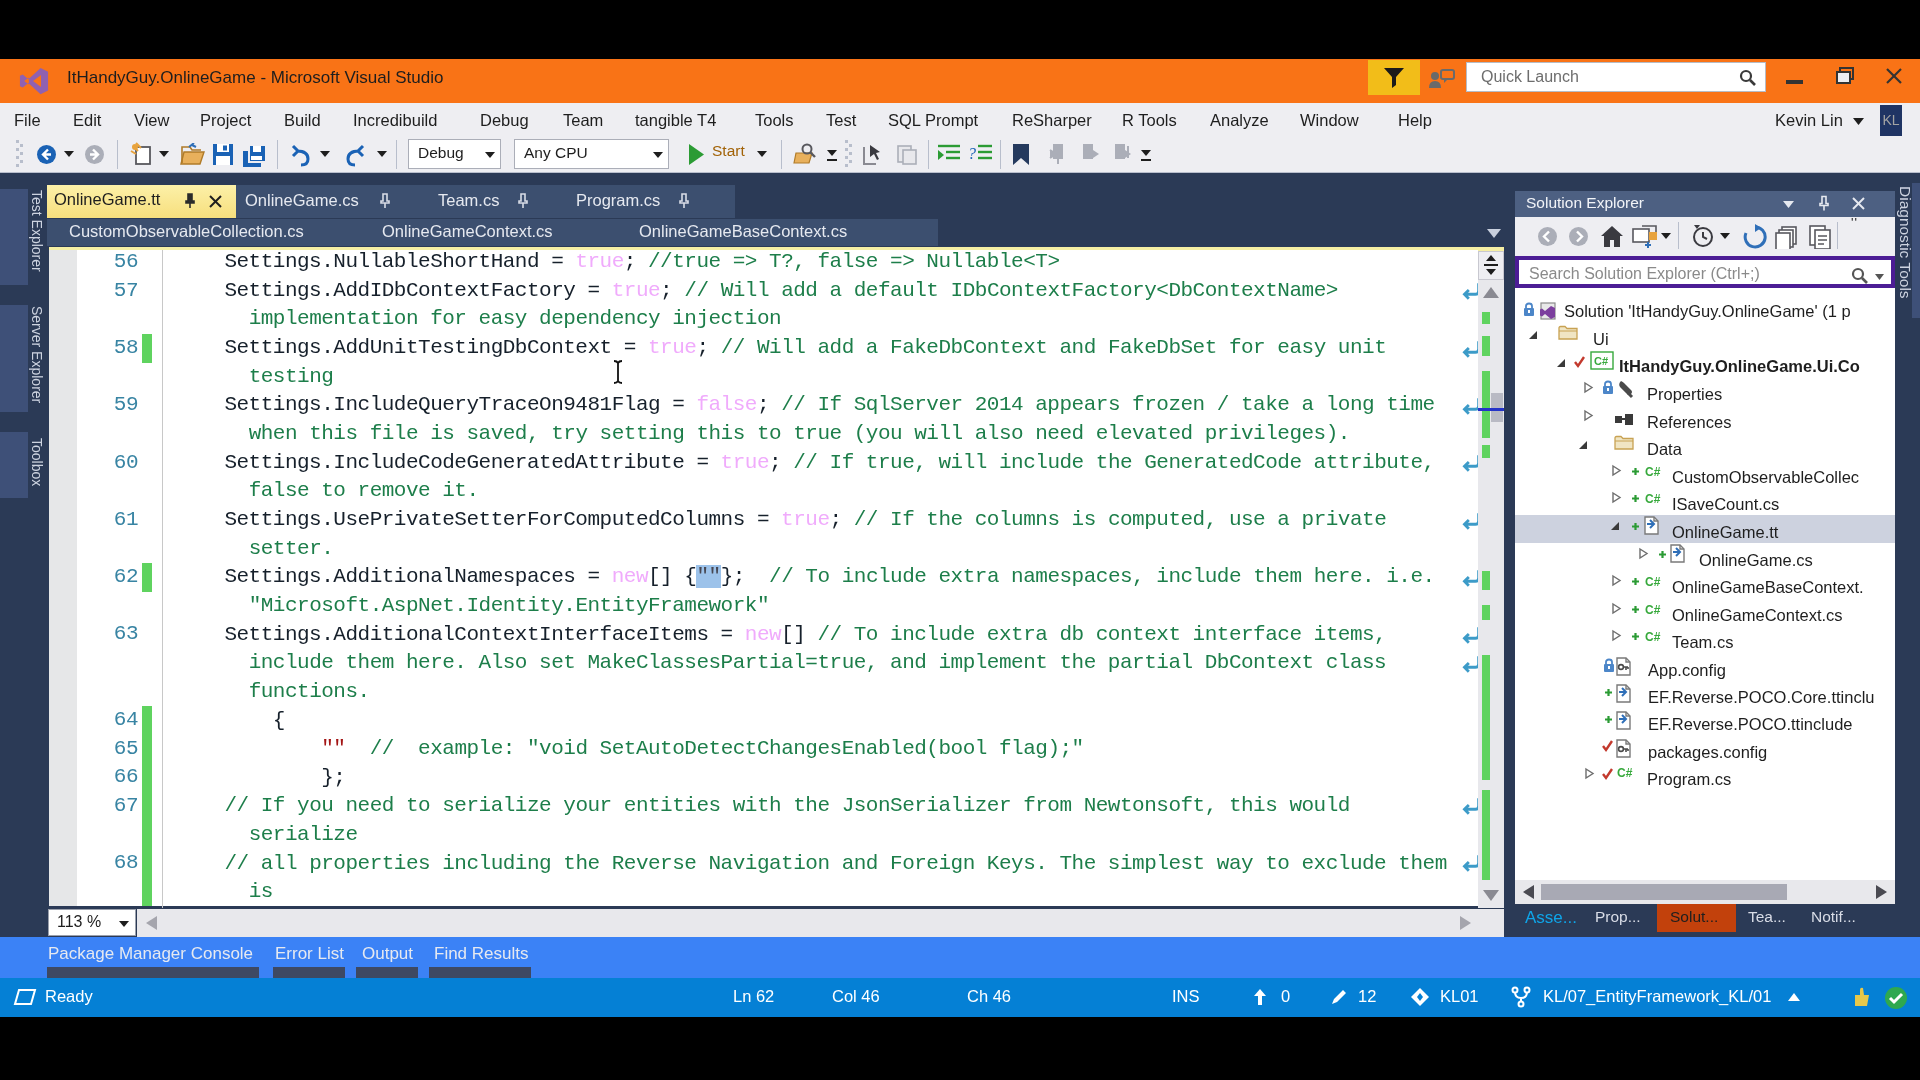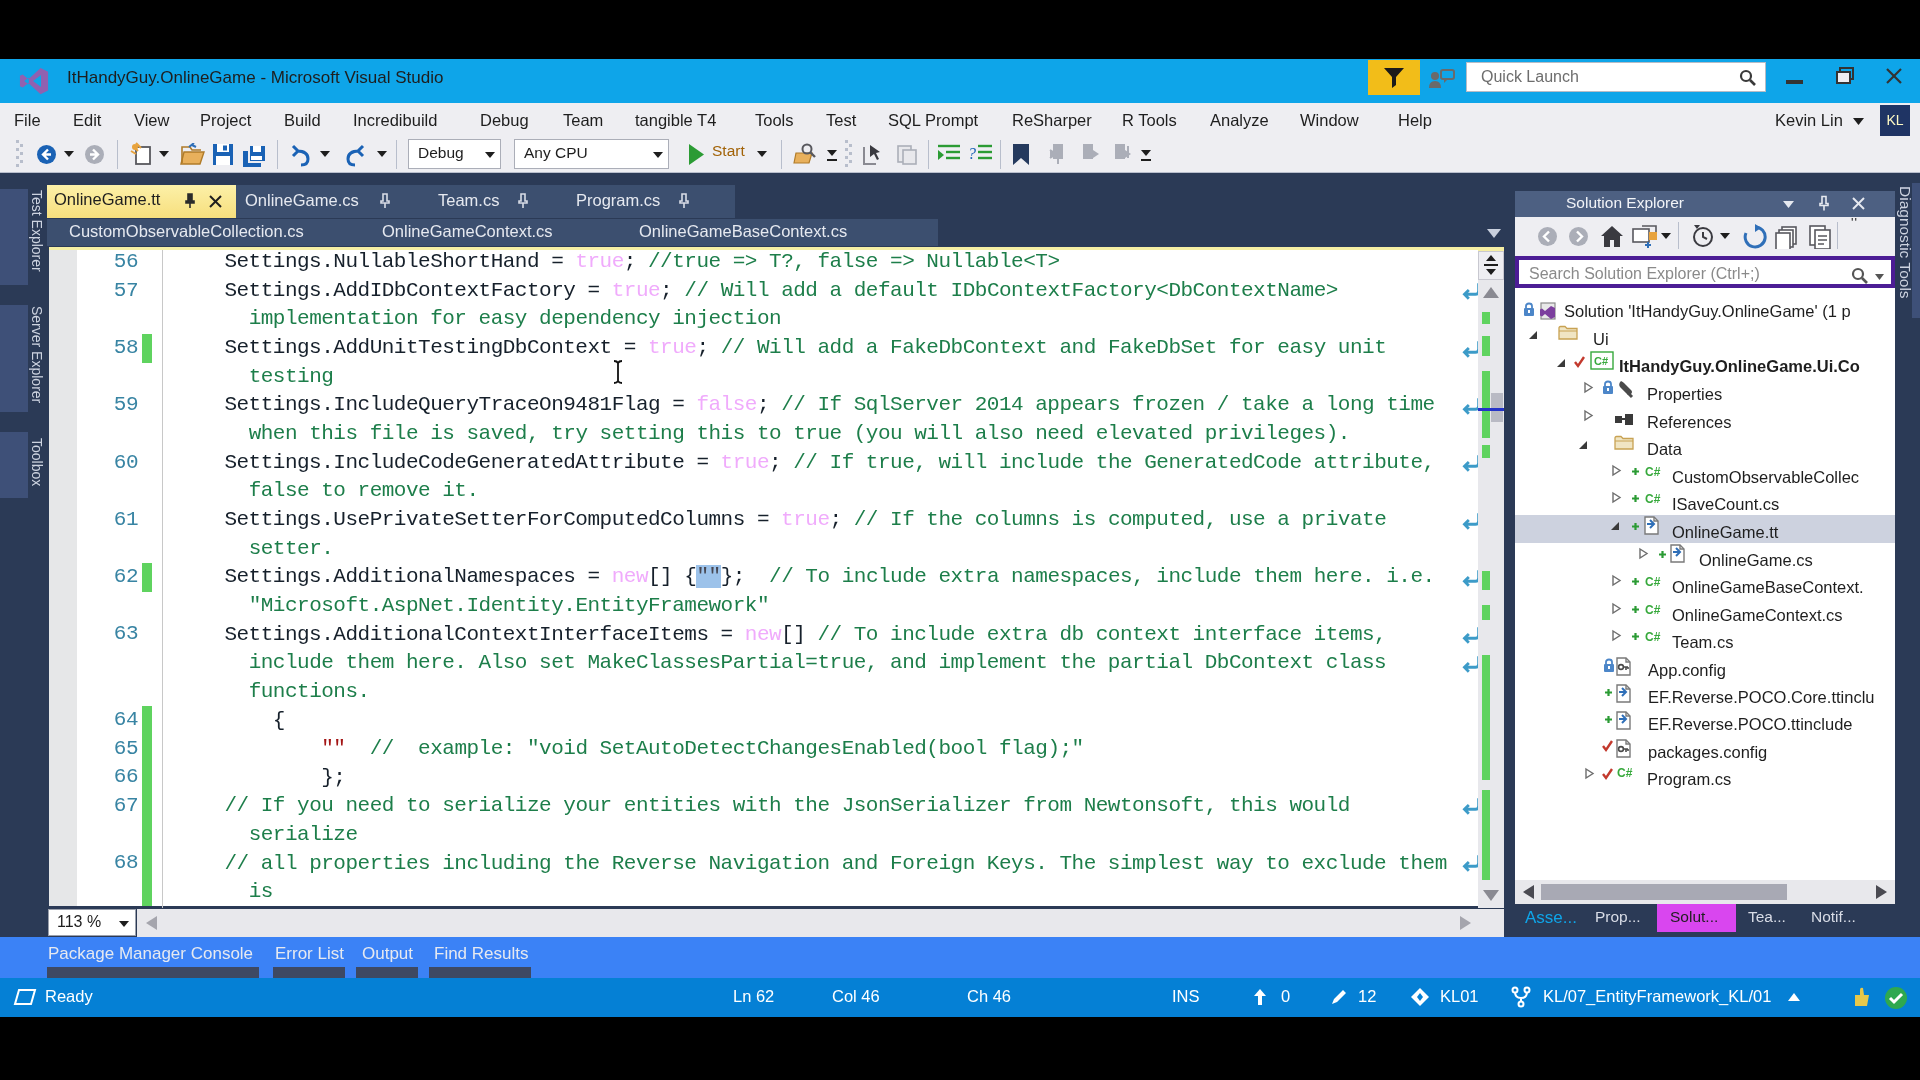--- a/index.html
+++ b/index.html
@@ -1,20 +1,20 @@
 <!DOCTYPE html>
 <html><head>
 <meta charset="utf-8">
 <style>
   * { margin:0; padding:0; box-sizing:border-box; }
   html,body { width:1920px; height:1080px; background:#000; overflow:hidden; }
   body { font-family:"Liberation Sans", sans-serif; position:relative; }
   .abs { position:absolute; }
   
-  #titlebar { left:0; top:59px; width:1920px; height:44px; background:#0ea5e9; }
+  #titlebar { left:0; top:59px; width:1920px; height:44px; background:#f97316; }
   #menubar  { left:0; top:103px; width:1920px; height:33px; background:#EEEEF2; color:#1E1E1E; font-size:16.5px; }
   #toolbar  { left:0; top:136px; width:1920px; height:37px; background:#EEEEF2; border-bottom:1px solid #B8BECC; }
   #mainarea { left:0; top:173px; width:1920px; height:764px; background:#2B3A56; }
   #bottombar{ left:0; top:937px; width:1920px; height:41px; background:#3b82f6; }
   #statusbar{ left:0; top:978px; width:1920px; height:39px; background:#0580D5; color:#FFF; font-size:16.5px; }
   .menuitem { position:absolute; top:8px; }
   
   .tabtxt { color:#E6E9F0; font-size:16.5px; }
   
   #code { position:absolute; left:176px; top:248px; font-family:"Liberation Mono", monospace; font-size:21px; letter-spacing:-0.5px; line-height:28.66px; color:#16202B; white-space:pre; }
@@ -83,21 +83,21 @@
   <span class="menuitem" style="left:888px;">SQL Prompt</span>
   <span class="menuitem" style="left:1012px;">ReSharper</span>
   <span class="menuitem" style="left:1122px;">R Tools</span>
   <span class="menuitem" style="left:1210px;">Analyze</span>
   <span class="menuitem" style="left:1300px;">Window</span>
   <span class="menuitem" style="left:1398px;">Help</span>
   <span class="menuitem" style="left:1775px;">Kevin Lin</span>
   <svg class="abs" style="left:1853px;top:15px" width="11" height="7" viewBox="0 0 11 7">
       <path fill="#1E1E1E" d="M0 0 L11 0 L5.5 7Z"></path>
     </svg>
-  <div class="abs" style="left:1880px;top:2px;width:30px;height:31px;background:#1F3464;color:#fef9c3;font-size:14px;text-align:center;line-height:31px;">KL</div>
+  <div class="abs" style="left:1880px;top:2px;width:22px;height:31px;background:#1F3464;color:#a3a3a3;font-size:14px;text-align:center;line-height:31px;">KL</div>
 </div>
 
 <div class="abs" id="toolbar">
   <svg class="abs" style="left:16px;top:4px" width="8" height="28" viewBox="0 0 8 28">
       <g fill="#B8BECC">
         <rect x="0" y="0" width="3" height="3"></rect>
         <rect x="4" y="4" width="3" height="3"></rect>
         <rect x="0" y="8" width="3" height="3"></rect>
         <rect x="4" y="12" width="3" height="3"></rect>
         <rect x="0" y="16" width="3" height="3"></rect>
@@ -419,21 +419,21 @@
 <svg class="abs" style="left:146px;top:916px" width="11" height="14" viewBox="0 0 11 14">
     <path fill="#A5A5AD" d="M11 0 L0 7 L11 14Z"></path>
   </svg>
 <svg class="abs" style="left:1460px;top:916px" width="11" height="14" viewBox="0 0 11 14">
     <path fill="#A5A5AD" d="M0 0 L11 7 L0 14Z"></path>
   </svg>
 
 <div class="abs" id="solx">
 
   <div class="abs" style="left:0;top:0;width:380px;height:26px;background:#4D6082;color:#F2F4F8;font-size:15.5px;">
-      <span class="abs" style="left:11px;top:3px;margin-left:40px;">Solution Explorer</span>
+      <span class="abs" style="left:11px;top:3px;">Solution Explorer</span>
     <svg class="abs" style="left:268px;top:10px" width="11" height="7" viewBox="0 0 11 7">
         <path fill="#E6E9F0" d="M0 0 L11 0 L5.5 7Z"></path>
       </svg>
     <svg class="abs" style="left:302px;top:4px" width="14" height="17" viewBox="0 0 14 16">
         <g stroke="#E6E9F0" stroke-width="1.6" fill="none">
           <path d="M5 1 L9 1 L9 8 L11 8 L11 10 L3 10 L3 8 L5 8 Z"></path>
           <line x1="7" y1="10" x2="7" y2="15"></line>
         </g>
       </svg>
     <svg class="abs" style="left:337px;top:6px" width="13" height="13" viewBox="0 0 13 13">
@@ -647,21 +647,21 @@
       </svg>
     <svg class="abs" style="left:361px;top:5px" width="11" height="14" viewBox="0 0 11 14">
         <path fill="#4A4A52" d="M0 0 L11 7 L0 14Z"></path>
       </svg>
     <div class="abs" style="left:26px;top:4px;width:246px;height:16px;background:#A8A9B4;"></div>
   </div>
 
   <div class="abs" style="left:0;top:713px;width:380px;height:28px;background:#2B3A56;">
     <span class="abs" style="left:10px;top:4px;font-size:17px;color:#0ea5e9;">Asse...</span>
     <span class="abs" style="left:80px;top:4px;font-size:15.5px;color:#D8DCE6;">Prop...</span>
-    <div class="abs" style="left:142px;top:0;width:79px;height:28px;background:#d946ef;">
+    <div class="abs" style="left:142px;top:0;width:79px;height:28px;background:#c2410c;">
         <span class="abs" style="left:13px;top:4px;font-size:15.5px;color:#1E1E1E;">Solut...</span>
       </div>
     <span class="abs" style="left:233px;top:4px;font-size:15.5px;color:#D8DCE6;">Tea...</span>
     <span class="abs" style="left:296px;top:4px;font-size:15.5px;color:#D8DCE6;">Notif...</span>
   </div>
 </div>
 
 <div class="abs" id="bottombar">
   <span class="abs" style="left:48px;top:7px;font-size:17px;color:#E6E9F0;">Package Manager Console</span>
   <span class="abs" style="left:275px;top:7px;font-size:17px;color:#E6E9F0;">Error List</span>

